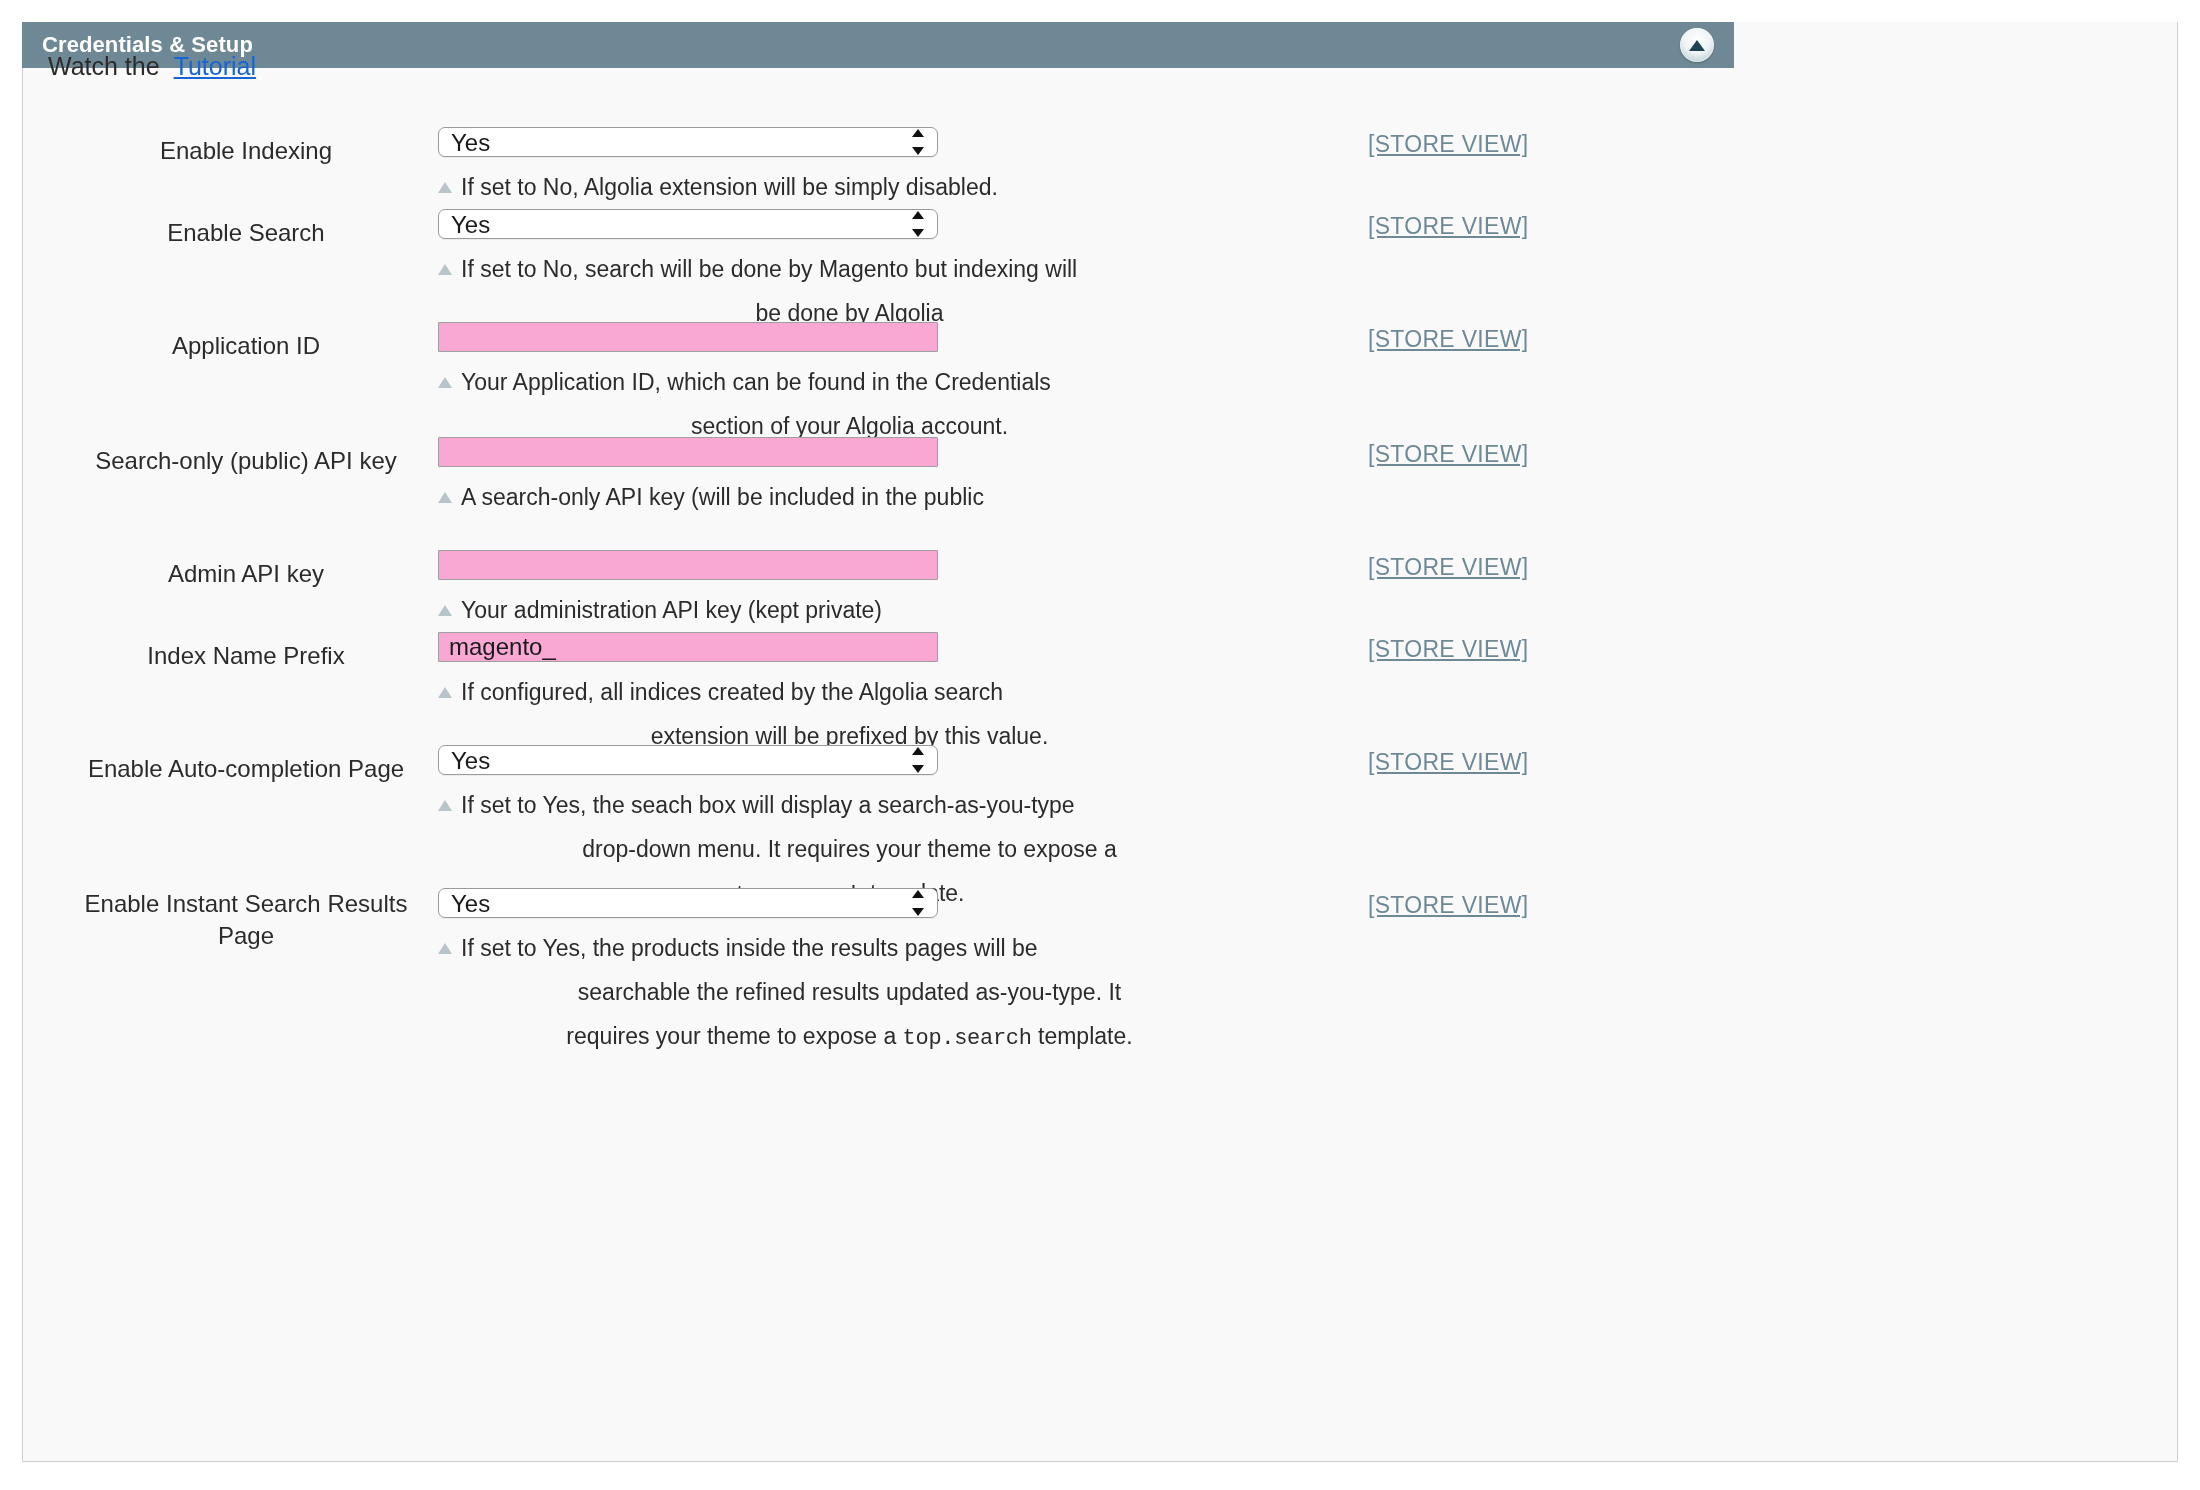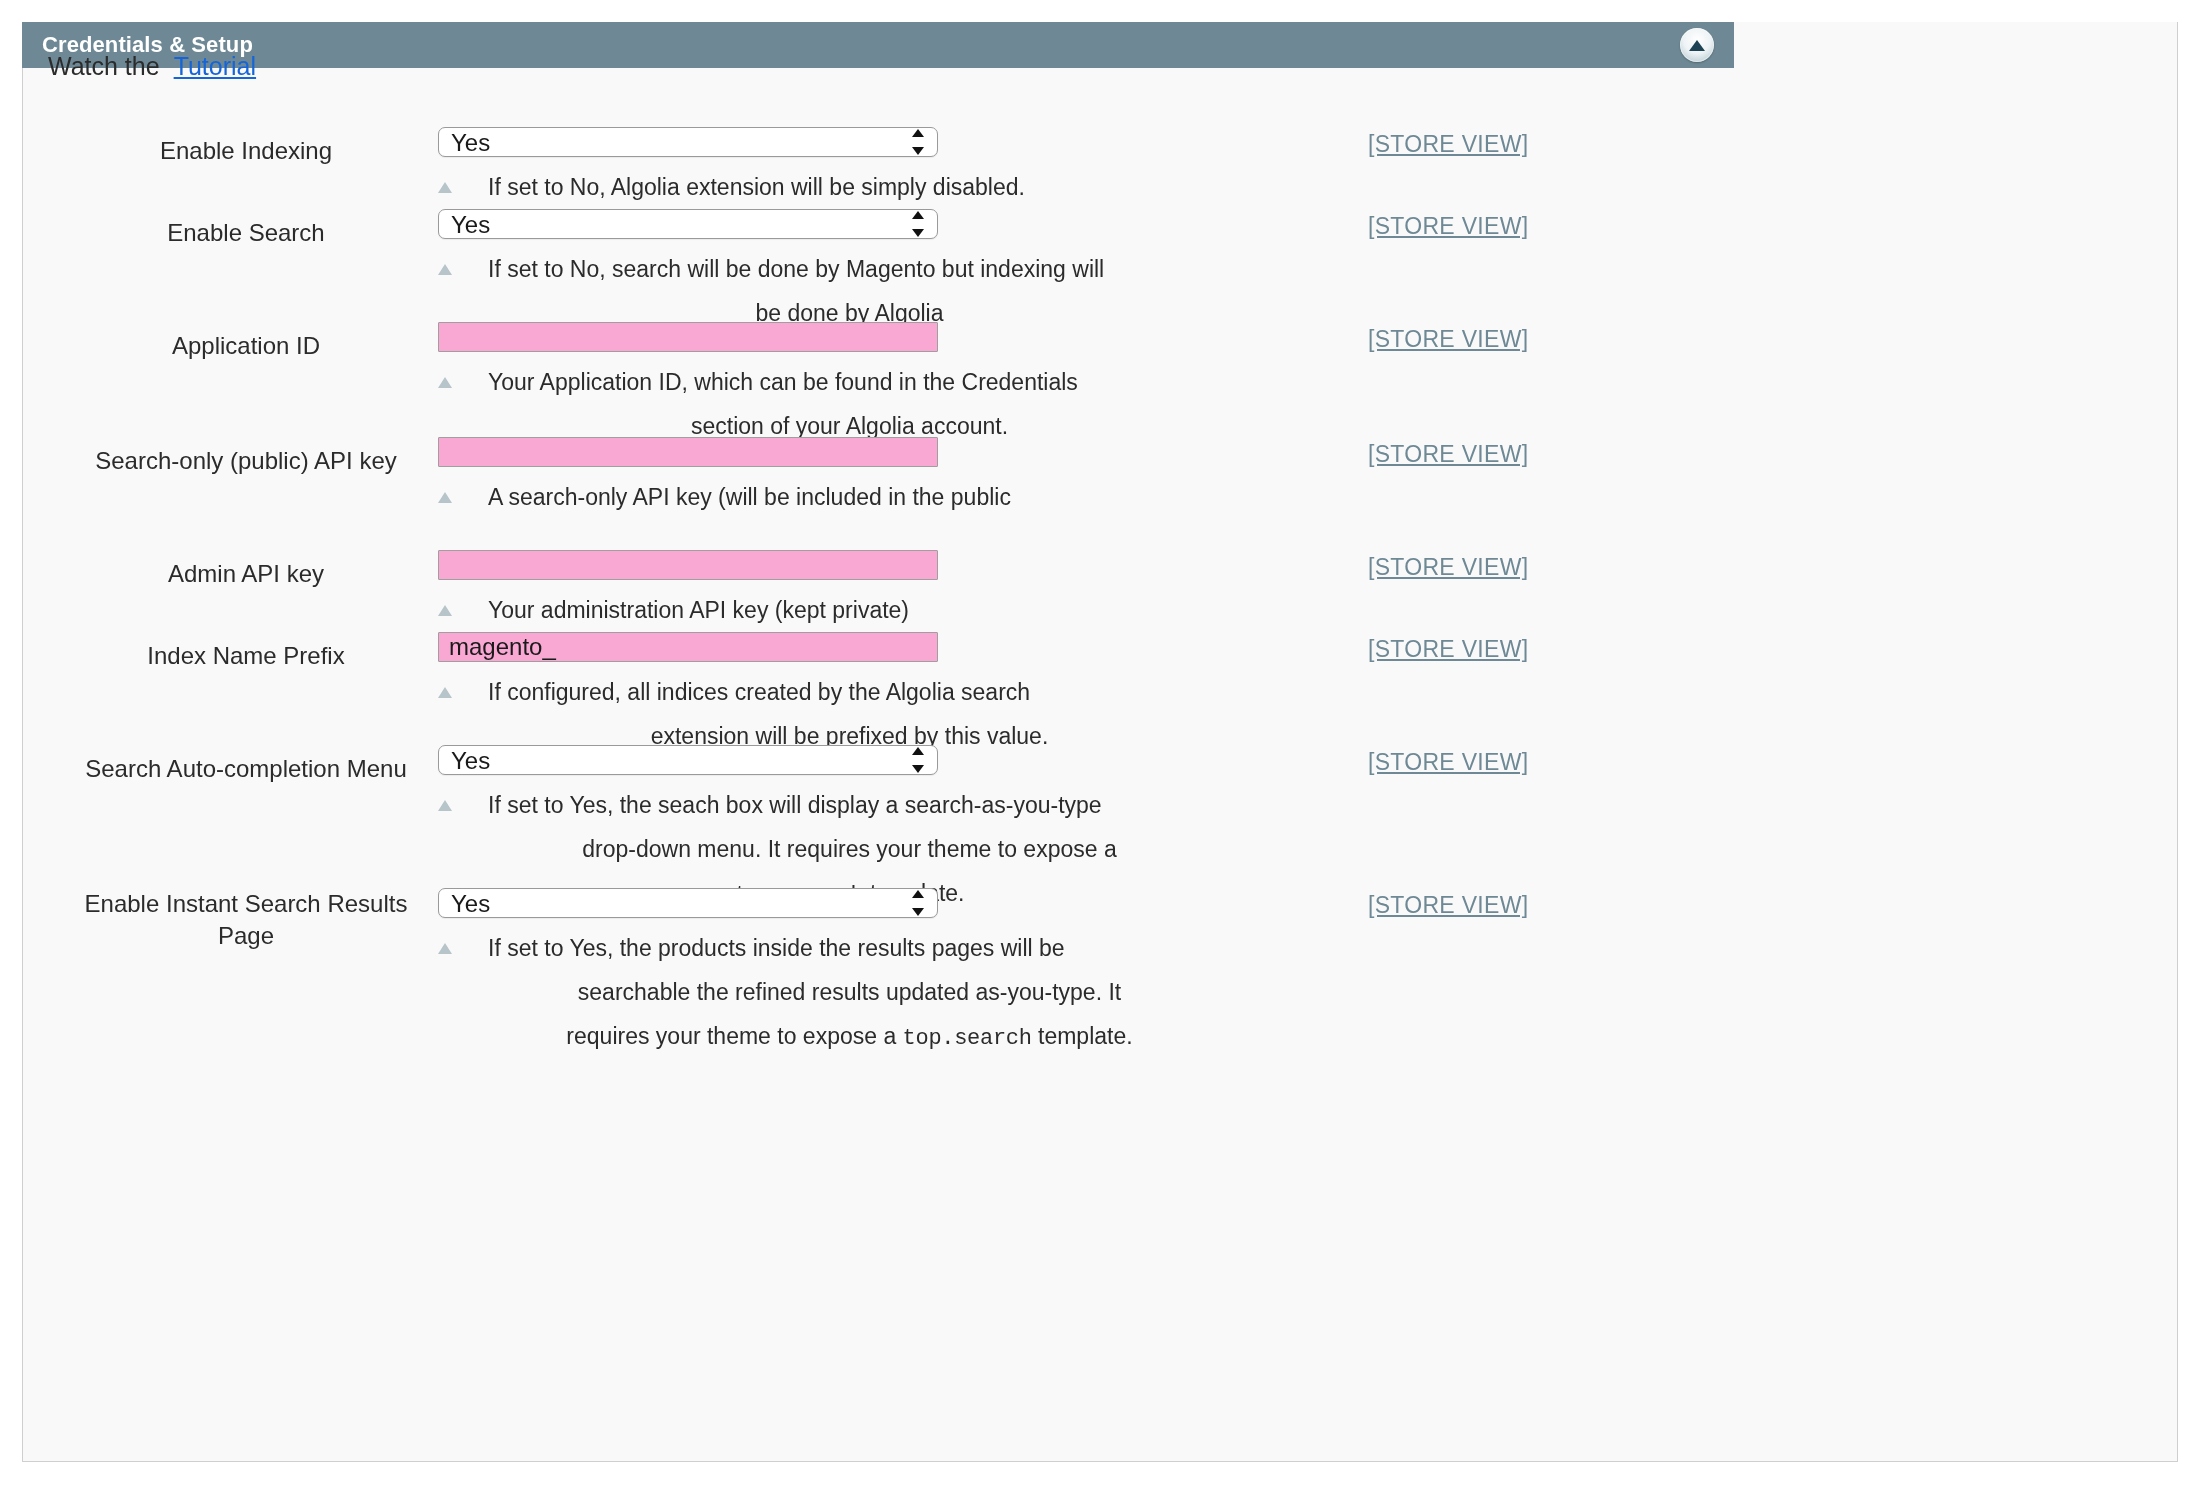--- a/index.html
+++ b/index.html
@@ -184,21 +184,21 @@
   }
   .note .note-tri {
     display: inline-block;
     width: 0; height: 0;
     border-left: 7px solid transparent;
     border-right: 7px solid transparent;
     border-bottom: 11px solid #b7c4c9;
     margin-right: 9px;
     vertical-align: 2px;
   }
-  .note .note-body { display: inline; margin-left: 27px; }
+  .note .note-body { display: inline; }
   .note .nl { display: block; padding-left: 23px; text-align: center; }
   .note code, .mono {
     font-family: "Liberation Mono", "DejaVu Sans Mono", monospace;
     font-size: 22px;
     letter-spacing: -0.3px;
   }
 </style>
 </head>
 <body>
 
@@ -246,21 +246,21 @@
           <div class="scope" style="top: 4px;">[STORE VIEW]</div>
           <div class="note" style="top: 38px;"><span class="note-tri"></span><span class="note-body">Your administration API key (kept private)</span></div>
         </div>
         <div class="row" style="top: 610px;">
           <div class="f-label" style="top: 8px;">Index Name Prefix</div>
           <div class="ctrl-wrap" style="top: 0px;"><input type="text" class="f-text" placeholder="" value="magento_" style=""></div>
           <div class="scope" style="top: 4px;">[STORE VIEW]</div>
           <div class="note" style="top: 38px;"><span class="note-tri"></span><span class="note-body">If configured, all indices created by the Algolia search</span><span class="nl">extension will be prefixed by this value.</span></div>
         </div>
         <div class="row" style="top: 723px;">
-          <div class="f-label" style="top: 8px;">Search Auto-completion Menu</div>
+          <div class="f-label" style="top: 8px;">Enable Auto-completion Page</div>
           <div class="ctrl-wrap" style="top: 0px;">
             <div class="select-holder"><select class="f-select"><option>Yes</option><option>No</option></select><div class="steppers">
                 <span class="up"></span>
                 <span class="down"></span>
               </div></div>
           </div>
           <div class="scope" style="top: 4px;">[STORE VIEW]</div>
           <div class="note" style="top: 38px;"><span class="note-tri"></span><span class="note-body">If set to Yes, the seach box will display a search-as-you-type</span><span class="nl">drop-down menu. It requires your theme to expose a</span><span class="nl"><code class="mono">top.search</code> template.</span></div>
         </div>
         <div class="row" style="top: 866px;">

